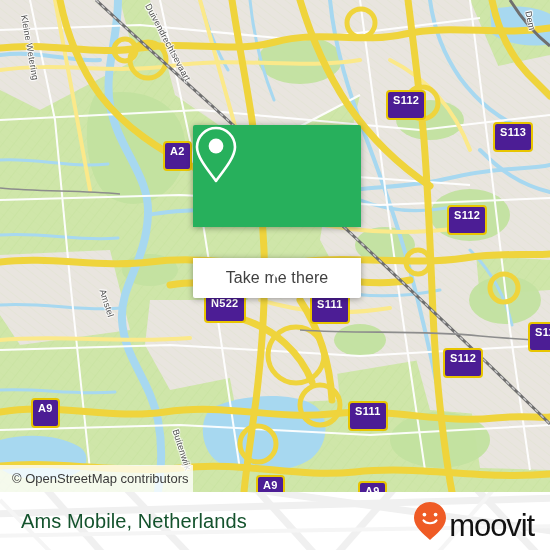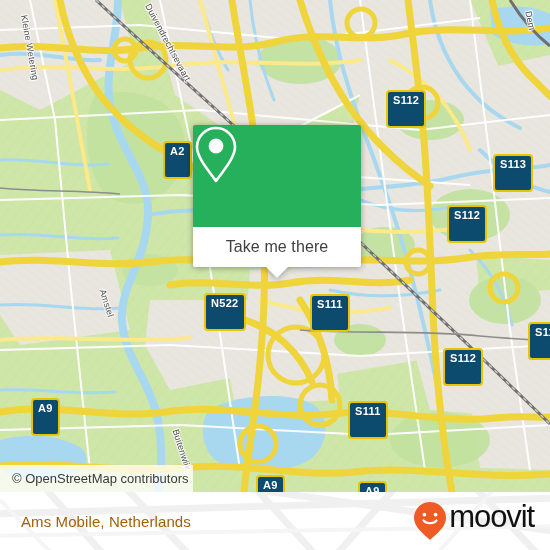--- a/index.html
+++ b/index.html
@@ -13,28 +13,28 @@
   
   #map {
     position: absolute; left: 0; top: 0; width: 550px; height: 492px;
     background: #d9e8b9; overflow: hidden;
   }
   #map svg { position: absolute; left: 0; top: 0; }
 
   
   .shield {
     position: absolute;
-    background: #0c4a6e;
+    background: #4c1d95;
     border: 2px solid #e8c500;
     border-radius: 4px;
     color: #ffffff;
     font-size: 11px;
     font-weight: bold;
     line-height: 1;
-    padding: 3px 5px 20px 5px;
+    padding: 3px 5px 12px 5px;
     letter-spacing: 0.3px;
     white-space: nowrap;
     text-shadow: 0 0 1px rgba(0,0,0,.12);
   }
 
   
   .slabel {
     position: absolute;
     font-size: 9px;
     color: #4d4d4d;
@@ -57,20 +57,21 @@
     height: 102px;
     background: #27b05c;
     border-radius: 2px 2px 0 0;
     display: flex; align-items: center; justify-content: center;
   }
   #popup-cta {
     background: #ffffff;
     height: 40px;
     display: flex; align-items: center; justify-content: center;
     border-radius: 0 0 2px 2px;
+    margin-top: 31px;
   }
   #popup-cta-label {
     font-size: 16px; color: #404040; letter-spacing: .1px;
   }
   #popup-tail {
     position: absolute;
     left: 50%; margin-left: -11px; top: 142px;
     width: 0; height: 0;
     border-left: 11px solid transparent;
     border-right: 11px solid transparent;
@@ -89,25 +90,25 @@
   #attribution-text { font-size: 13px; color: #3a3a3a; white-space: nowrap; }
 
   
   #footer {
     position: absolute; left: 0; top: 492px; width: 550px; height: 58px;
     background: #ffffff; overflow: hidden;
   }
   #footer-bg { position: absolute; left: 0; top: 0; opacity: 1; }
   #footer-title {
     position: absolute; left: 21px; top: 50%; transform: translateY(-50%);
-    font-size: 15px; color: #a16207; letter-spacing: .1px; white-space: nowrap;
+    font-size: 20px; color: #14532d; letter-spacing: .1px; white-space: nowrap;
   }
   #brand {
     position: absolute; right: 16px; top: 50%; transform: translateY(-50%);
-    display: flex; align-items: flex-start; gap: 2px;
+    display: flex; align-items: flex-end; gap: 2px;
   }
   #brand-wordmark {
     font-size: 31px; color: #111111; letter-spacing: -1.1px;
     font-weight: normal; line-height: 1;
   }
 </style>
 </head>
 <body>
 
 <div id="app">
@@ -245,21 +246,21 @@
                  C392,272 438,316 484,360 C516,391 540,414 550,424"></path>
       </g>
       <g stroke="#8d8d8d" fill="none" stroke-width="1.6">
         <path d="M300,330 C360,334 420,330 480,336 C515,339 535,340 550,341"></path>
         <path d="M0,188 C40,192 80,190 120,194"></path>
       </g>
     </svg>
 
     <div class="shield" style="left:163px; top:141px;">A2</div>
     <div class="shield" style="left:386px; top:90px;">S112</div>
-    <div class="shield" style="left:493px; top:122px;margin-top:32px;">S113</div>
+    <div class="shield" style="left:493px; top:122px;">S113</div>
     <div class="shield" style="left:447px; top:205px;">S112</div>
     <div class="shield" style="left:204px; top:293px;">N522</div>
     <div class="shield" style="left:310px; top:294px;">S111</div>
     <div class="shield" style="left:528px; top:322px;">S11</div>
     <div class="shield" style="left:443px; top:348px;">S112</div>
     <div class="shield" style="left:348px; top:401px;">S111</div>
     <div class="shield" style="left:31px;  top:398px;">A9</div>
     <div class="shield" style="left:256px; top:475px;">A9</div>
     <div class="shield" style="left:358px; top:481px;">A9</div>
 

